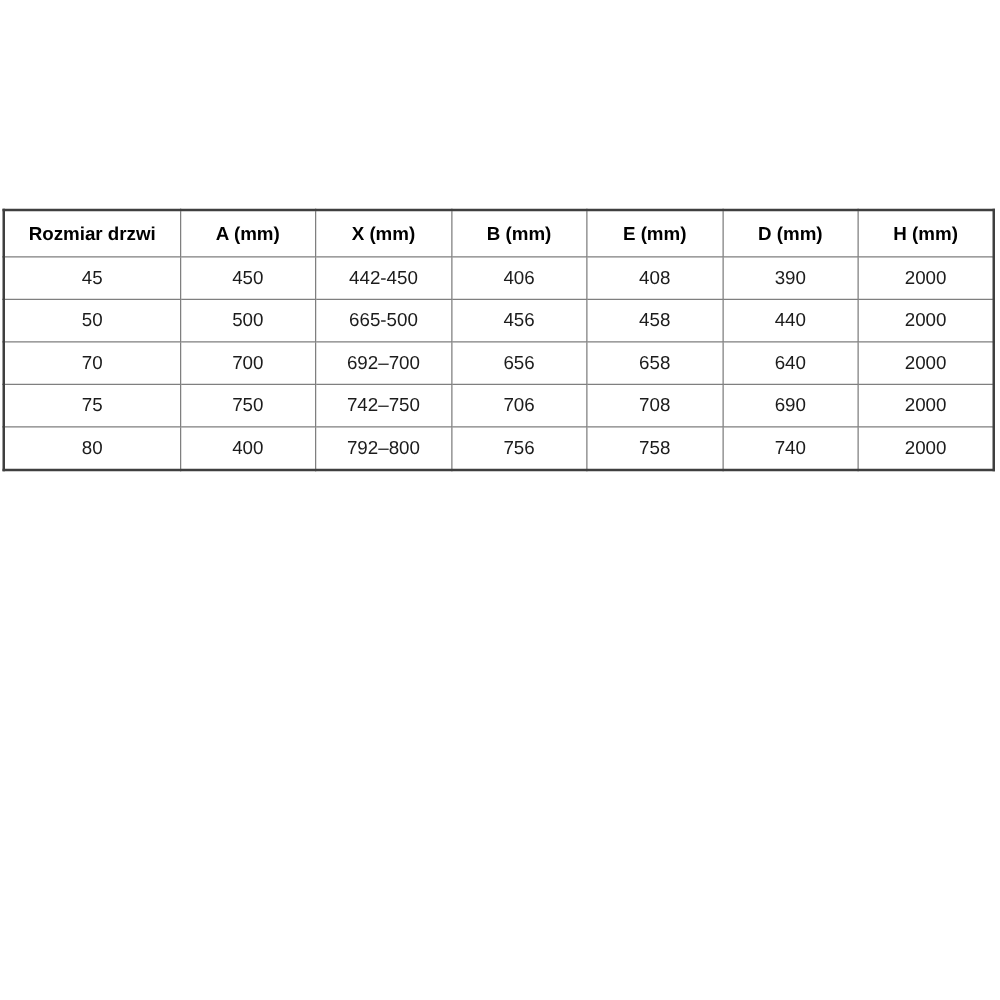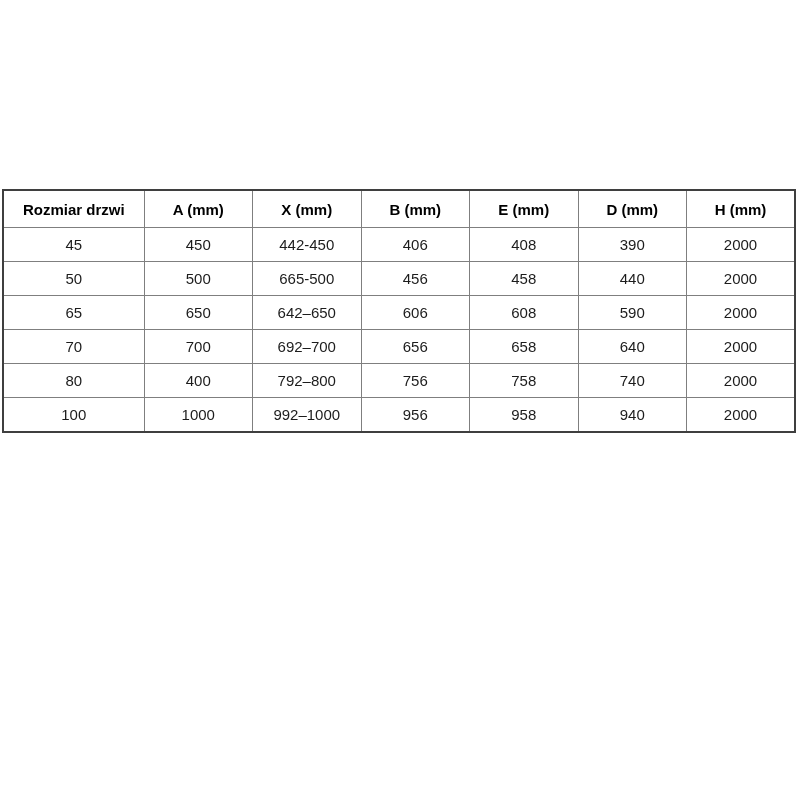--- a/index.html
+++ b/index.html
@@ -10,21 +10,21 @@
   body {
     width: 800px;
     height: 800px;
     position: relative;
     font-family: "Liberation Sans", sans-serif;
     color: var(--text-color, #1c1c1c);
   }
   .table-wrap {
     position: absolute;
     left: 2px;
-    top: 189px;
+    top: 167px;
     width: 654px;
   }
   table.size-table {
     width: 794px;
     table-layout: fixed;
     border-collapse: collapse;
     border: 2px solid var(--border-outer, #3f3f3f);
     background: var(--row-bg, #ffffff);
   }
   table.size-table th,
@@ -87,50 +87,41 @@
         <tr>
           <td>50</td>
           <td>500</td>
           <td>665-500</td>
           <td>456</td>
           <td>458</td>
           <td>440</td>
           <td>2000</td>
         </tr>
         <tr>
-          <td>65</td>
-          <td>650</td>
-          <td>642–650</td>
-          <td>606</td>
-          <td>608</td>
-          <td>590</td>
-          <td>2000</td>
-        </tr>
-        <tr>
           <td>70</td>
           <td>700</td>
           <td>692–700</td>
           <td>656</td>
           <td>658</td>
           <td>640</td>
+          <td>2000</td>
+        </tr>
+        <tr>
+          <td>75</td>
+          <td>750</td>
+          <td>742–750</td>
+          <td>706</td>
+          <td>708</td>
+          <td>690</td>
           <td>2000</td>
         </tr>
         <tr>
           <td>80</td>
           <td>400</td>
           <td>792–800</td>
           <td>756</td>
           <td>758</td>
           <td>740</td>
           <td>2000</td>
         </tr>
-        <tr>
-          <td>100</td>
-          <td>1000</td>
-          <td>992–1000</td>
-          <td>956</td>
-          <td>958</td>
-          <td>940</td>
-          <td>2000</td>
-        </tr>
       </tbody>
   </table>
 </div>
 
 </body></html>

